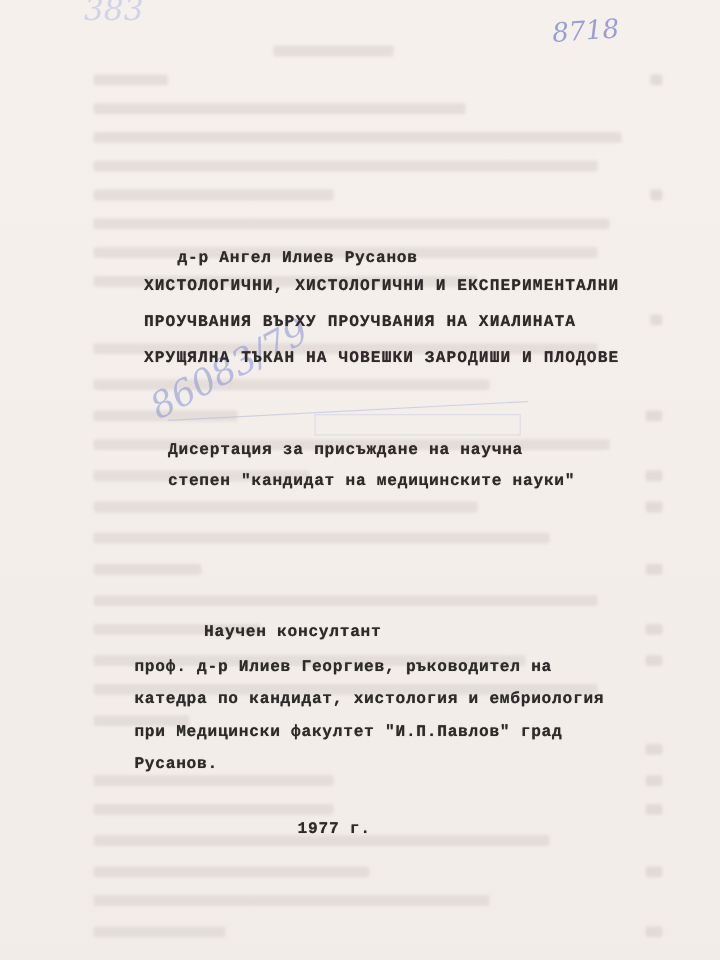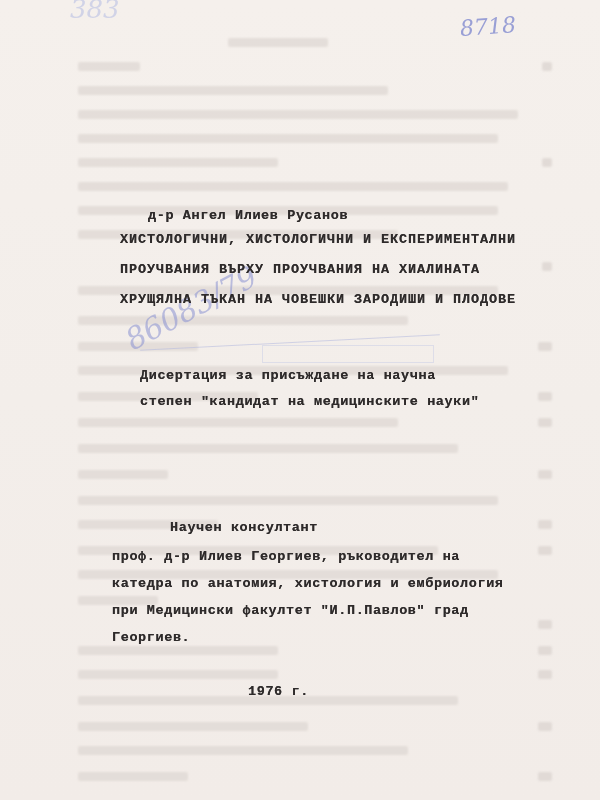--- a/index.html
+++ b/index.html
@@ -135,18 +135,18 @@
 
   <div class="typed caps" style="left:120px; top:232px;">ХИСТОЛОГИЧНИ, ХИСТОЛОГИЧНИ И ЕКСПЕРИМЕНТАЛНИ</div>
   <div class="typed caps" style="left:120px; top:262px;">ПРОУЧВАНИЯ ВЪРХУ ПРОУЧВАНИЯ НА ХИАЛИНАТА</div>
   <div class="typed caps" style="left:120px; top:292px;">ХРУЩЯЛНА ТЪКАН НА ЧОВЕШКИ ЗАРОДИШИ И ПЛОДОВЕ</div>
 
   <div class="typed" style="left:140px; top:368px;">Дисертация за присъждане на научна</div>
   <div class="typed" style="left:140px; top:394px;">степен  "кандидат на медицинските науки"</div>
 
   <div class="typed" style="left:140px; top:520px;padding-left:30px;">Научен консултант</div>
   <div class="typed" style="left:112px; top:549px;">проф. д-р Илиев Георгиев, ръководител на</div>
-  <div class="typed" style="left:112px; top:576px;">катедра по анатомия, хистология и ембриология</div>
+  <div class="typed" style="left:112px; top:576px;">катедра по кандидат, хистология и ембриология</div>
   <div class="typed" style="left:112px; top:603px;">при Медицински факултет "И.П.Павлов" град</div>
-  <div class="typed" style="left:112px; top:630px;">Георгиев.</div>
+  <div class="typed" style="left:112px; top:630px;">Русанов.</div>
 
-  <div class="typed" style="left:248px; top:684px;">1976 г.</div>
+  <div class="typed" style="left:248px; top:684px;">1977 г.</div>
 </div>
 
 </body></html>

